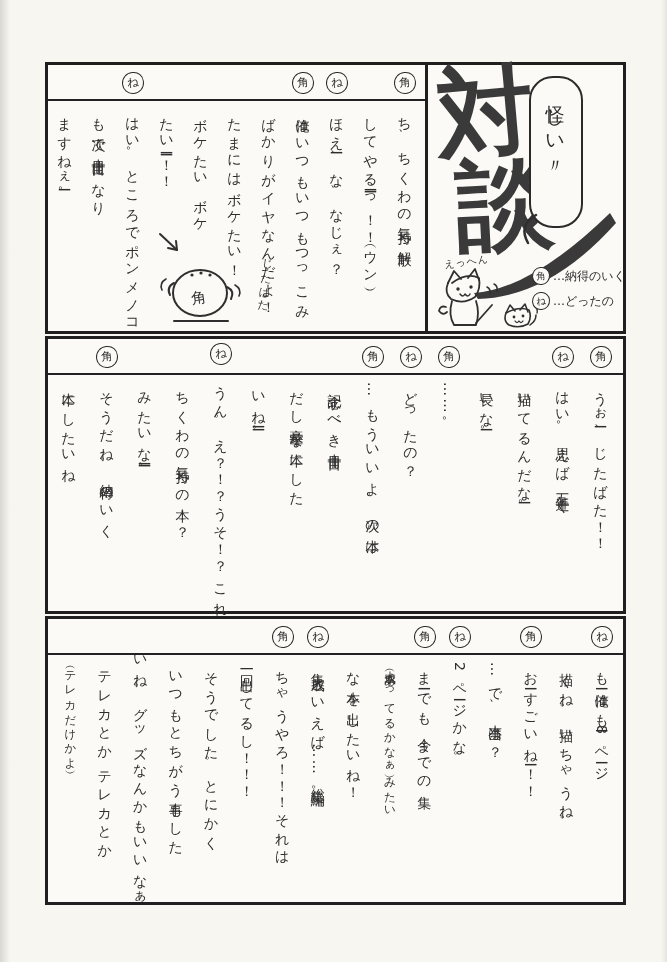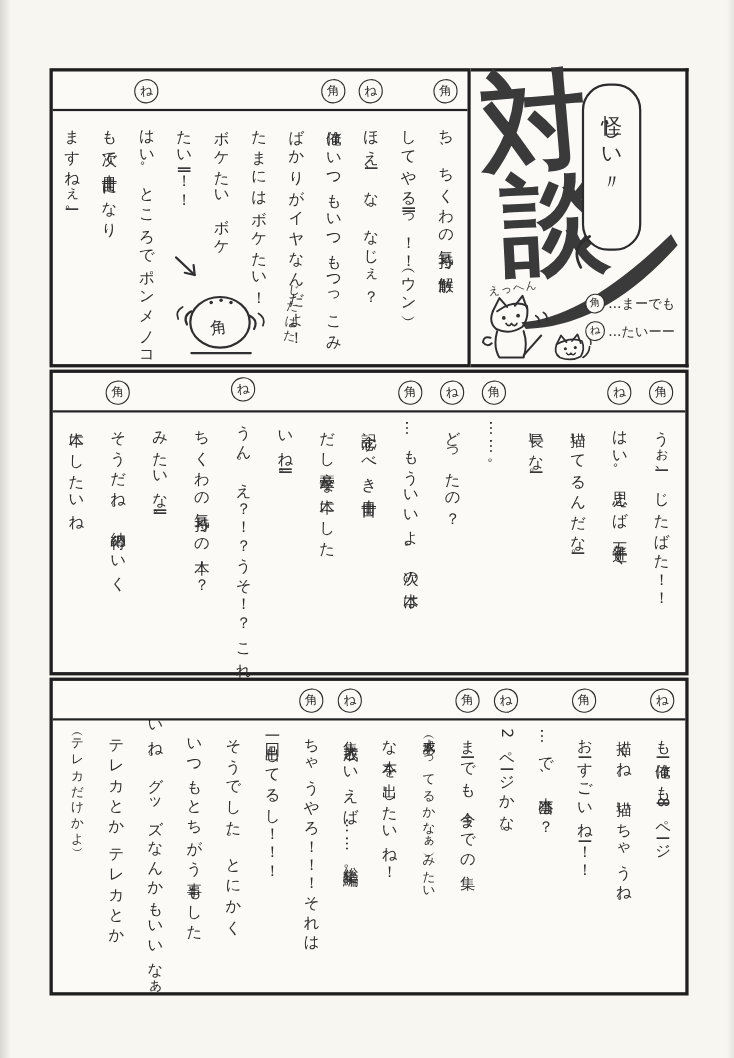--- a/index.html
+++ b/index.html
@@ -173,25 +173,25 @@
       <path class="ink" stroke-width="1.6" d="M72,48 q-3,8 3,12 q10,4 19,-1 q4,-7 1,-14 q-10,-4 -23,3"></path>
       <circle cx="80" cy="52" r="1.4" fill="#2f2f2f"></circle>
       <circle cx="89" cy="51" r="1.4" fill="#2f2f2f"></circle>
       <path class="ink" stroke-width="1.3" d="M81,56 q2,3 4,0 q2,3 4,0"></path>
       <path class="ink" stroke-width="1.5" d="M96,60 q6,-4 6,-10"></path>
       <path class="ink" stroke-width="1.3" d="M101,42 q3,2 2,6 m4,-8 q3,2 2,6"></path>
     </svg>
     <div class="credits">
       <div class="credit-row">
         <span class="mark">角</span>
-        <span>…まーでも</span>
+        <span>…納得のいく</span>
       </div>
       <div class="credit-row">
         <span class="mark">ね</span>
-        <span>…たいーー</span>
+        <span>…どったの</span>
       </div>
     </div>
   </div>
 
   <div class="box s2">
     <div class="hline"></div>
     <div class="cols">
         <div class="col">
           <div class="hd">
             <span class="mark">角</span>

